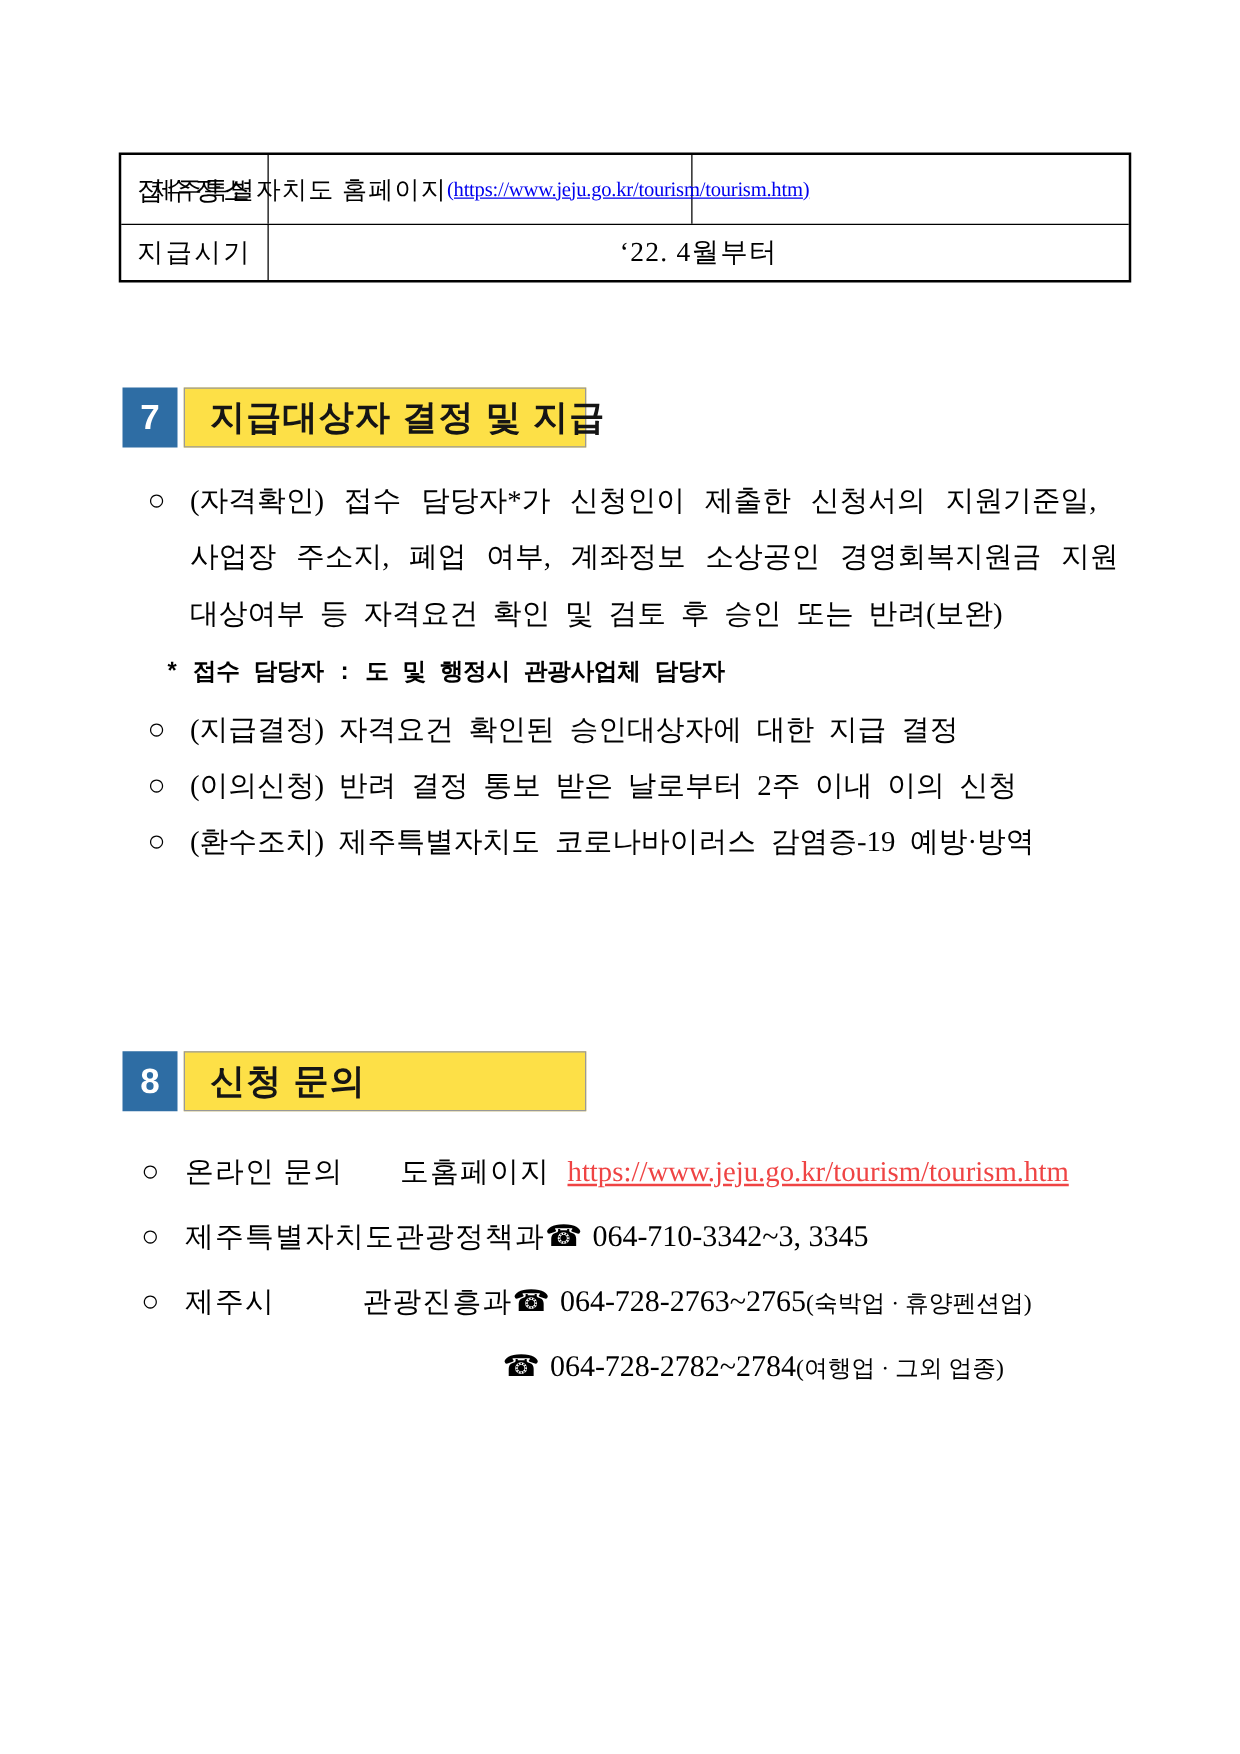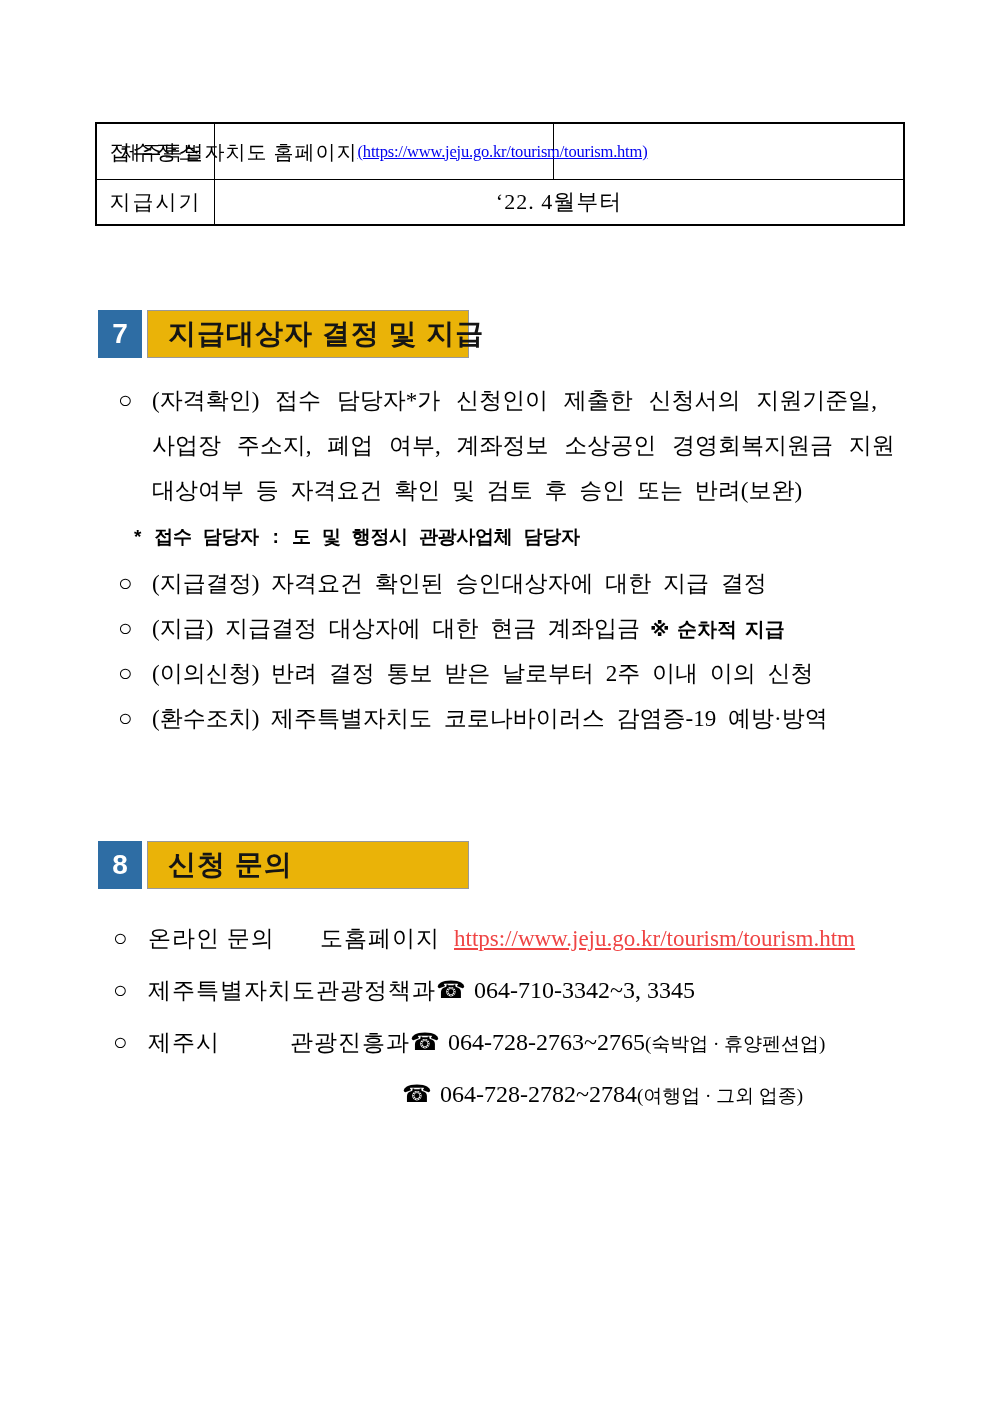--- a/index.html
+++ b/index.html
@@ -21,21 +21,21 @@
   .t-line { font-size:20px; letter-spacing:1px; line-height:26px; white-space:nowrap; }
   .t-link { font-size:16.5px; color:#0000ee; text-decoration:underline; line-height:24px; white-space:nowrap; letter-spacing:-0.2px; cursor:pointer; }
   .t-value { flex:1; display:flex; align-items:center; justify-content:center; font-size:22px; letter-spacing:1px; }
 
   
   .sec { position:absolute; left:98px; display:flex; }
   .sec7 { top:310px; } .sec8 { top:841px; }
   .badge { width:44px; height:48px; background:#2e6da4; color:#fff;
            font-family:"Liberation Sans","DejaVu Sans",sans-serif; font-weight:bold; font-size:28px;
            display:flex; align-items:center; justify-content:center; }
-  .titlebox { margin-left:5px; width:322px; height:48px; background:#eab308; border:1px solid #999;
+  .titlebox { margin-left:5px; width:322px; height:48px; background:#fde047; border:1px solid #999;
               font-family:"Liberation Sans","DejaVu Sans",sans-serif; font-weight:bold; font-size:28px; color:#151515;
               display:flex; align-items:center; padding-left:20px; letter-spacing:1px; white-space:nowrap; }
 
   
   .bullets7 { position:absolute; left:118px; top:378px; width:820px; font-size:23px; white-space:nowrap; }
   .bl { height:45px; line-height:45px; word-spacing:6px; }
   .bl.wide { word-spacing:10px; }
   .cont { padding-left:34px; }
   .bullet { display:inline-block; width:34px; font-size:24px; word-spacing:0; }
   .note { margin-top:8px; height:34px; line-height:34px; padding-left:14px;
@@ -79,21 +79,20 @@
     <div class="badge">7</div>
     <div class="titlebox">지급대상자 결정 및 지급</div>
   </div>
 
   <div class="bullets7">
     <div class="bl wide"><span class="bullet">○</span><span>(자격확인) 접수 담당자*가 신청인이 제출한 신청서의 지원기준일,</span></div>
     <div class="bl wide cont">사업장 주소지, 폐업 여부, 계좌정보 소상공인 경영회복지원금 지원</div>
     <div class="bl cont">대상여부 등 자격요건 확인 및 검토 후 승인 또는 반려(보완)</div>
     <div class="note">* 접수 담당자 : 도 및 행정시 관광사업체 담당자</div>
     <div class="bl gap-top"><span class="bullet">○</span><span>(지급결정) 자격요건 확인된 승인대상자에 대한 지급 결정</span></div>
-    <div class="bl"><span class="bullet">○</span><span>(지급) 지급결정 대상자에 대한 현금 계좌입금</span><span class="em">※ 순차적 지급</span></div>
     <div class="bl"><span class="bullet">○</span><span>(이의신청) 반려 결정 통보 받은 날로부터 2주 이내 이의 신청</span></div>
     <div class="bl"><span class="bullet">○</span><span>(환수조치) 제주특별자치도 코로나바이러스 감염증-19 예방·방역</span></div>
   </div>
 
   <div class="sec sec8">
     <div class="badge">8</div>
     <div class="titlebox">신청 문의</div>
   </div>
 
   <div class="contacts">

